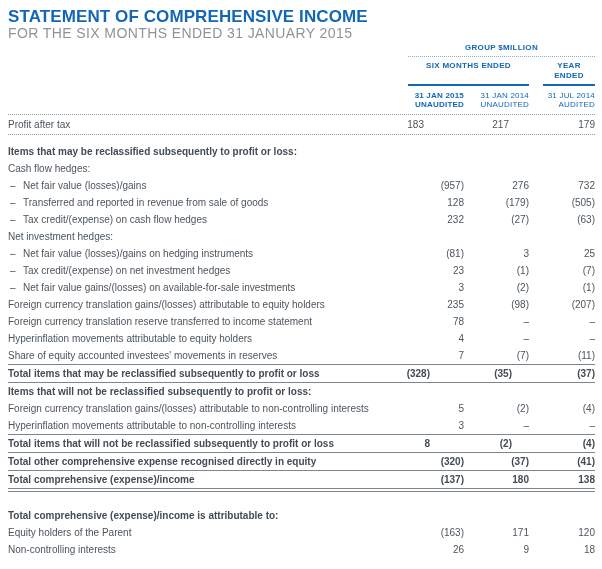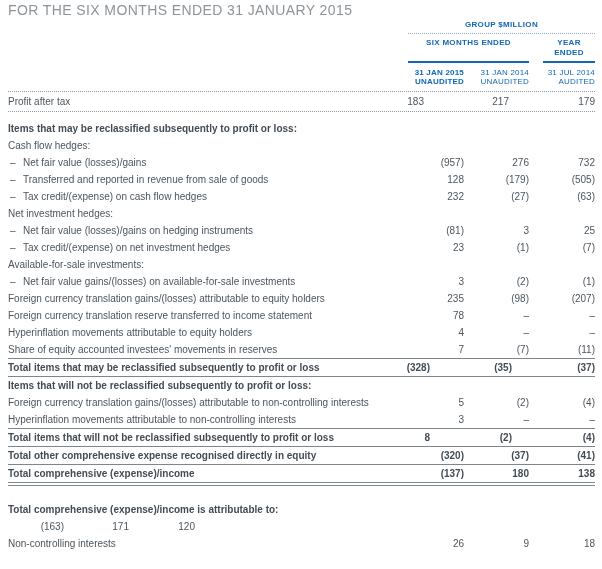--- a/index.html
+++ b/index.html
@@ -62,20 +62,21 @@
   .rb-dotted{border-bottom:1px dotted #949ba0;}
   .rb-solid{border-bottom:1px solid #7d868c;}
   .double-line{border-top:1px solid #7d868c;margin-top:2px;height:0;}
   .vspace{width:100%;}
 </style>
 </head>
 <body>
 
 <div class="page">
 
+  <div class="title">STATEMENT OF COMPREHENSIVE INCOME</div>
   <div class="subtitle">FOR THE SIX MONTHS ENDED 31 JANUARY 2015</div>
 
   <div class="colhead">
     <div class="head-grid">
       <div class="spacer-col"></div>
       <div class="num-area">
         <div class="group-label">GROUP $MILLION</div>
         <div class="span-row">
           <div class="span-six">SIX MONTHS ENDED</div>
           <div class="span-year-wrap">
@@ -174,28 +175,20 @@
         <div class="lbl">
           <span class="dash-mark">–</span>
           <span>Tax credit/(expense) on net investment hedges</span>
         </div>
         <div class="val c1">23</div>
         <div class="val c2">(1)</div>
         <div class="val c3">(7)</div>
       </div>
       <div class="row">
         <div class="lbl">
-          <span>Available-for-sale investments:</span>
-        </div>
-        <div class="val c1"></div>
-        <div class="val c2"></div>
-        <div class="val c3"></div>
-      </div>
-      <div class="row">
-        <div class="lbl">
           <span class="dash-mark">–</span>
           <span>Net fair value gains/(losses) on available-for-sale investments</span>
         </div>
         <div class="val c1">3</div>
         <div class="val c2">(2)</div>
         <div class="val c3">(1)</div>
       </div>
       <div class="row">
         <div class="lbl">
           <span>Foreign currency translation gains/(losses) attributable to equity holders</span>
@@ -288,20 +281,23 @@
       <div class="vspace" style="height: 15px;"></div>
       <div class="row bold">
         <div class="lbl">
           <span>Total comprehensive (expense)/income is attributable to:</span>
         </div>
         <div class="val c1"></div>
         <div class="val c2"></div>
         <div class="val c3"></div>
       </div>
       <div class="row">
+        <div class="lbl">
+          <span>Equity holders of the Parent</span>
+        </div>
         <div class="val c1">(163)</div>
         <div class="val c2">171</div>
         <div class="val c3">120</div>
       </div>
       <div class="row">
         <div class="lbl">
           <span>Non-controlling interests</span>
         </div>
         <div class="val c1">26</div>
         <div class="val c2">9</div>

